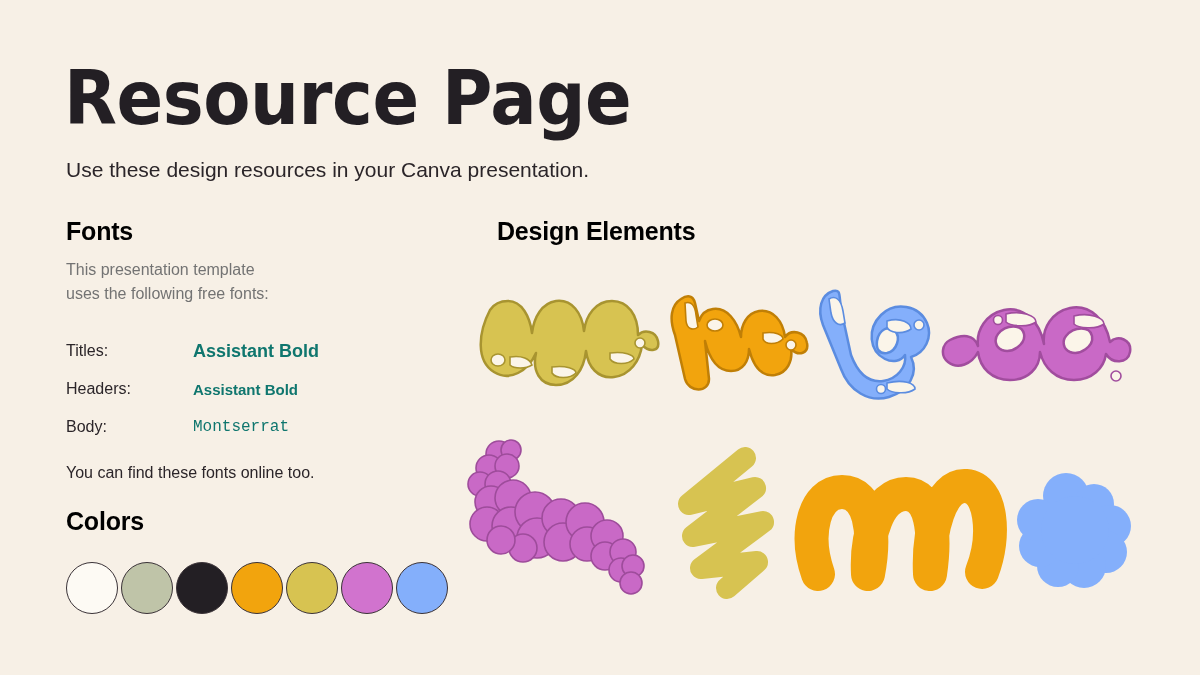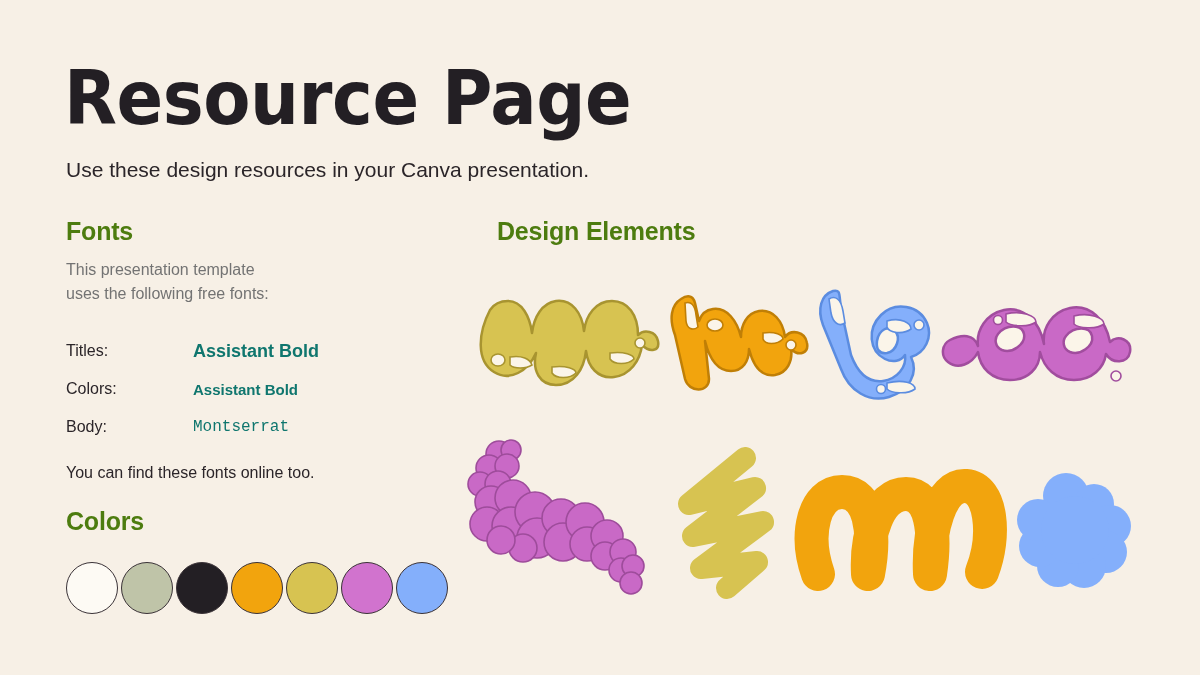--- a/index.html
+++ b/index.html
@@ -46,21 +46,21 @@
     color: #2B2529;
     white-space: nowrap;
   }
 
   
   .section-heading {
     position: absolute;
     font-size: 25px;
     line-height: 30px;
     font-weight: 700;
-    color: #4d7c0f;
+    color: #000000;
     letter-spacing: -0.2px;
     white-space: nowrap;
   }
   .fonts-heading    { left: 66px;  top: 216px; }
   .colors-heading   { left: 66px;  top: 506px; }
   .elements-heading { left: 497px; top: 216px; }
 
   
   .fonts-intro {
     position: absolute;
@@ -158,21 +158,21 @@
     <div>This presentation template</div>
     <div>uses the following free fonts:</div>
   </div>
 
   <div class="fonts-table">
     <div class="font-row">
       <div class="font-label">Titles:</div>
       <div class="font-value bold-lg">Assistant Bold</div>
     </div>
     <div class="font-row">
-      <div class="font-label">Colors:</div>
+      <div class="font-label">Headers:</div>
       <div class="font-value bold-sm">Assistant Bold</div>
     </div>
     <div class="font-row">
       <div class="font-label">Body:</div>
       <div class="font-value regular">Montserrat</div>
     </div>
   </div>
 
   <div class="fonts-footer">You can find these fonts online too.</div>
 

